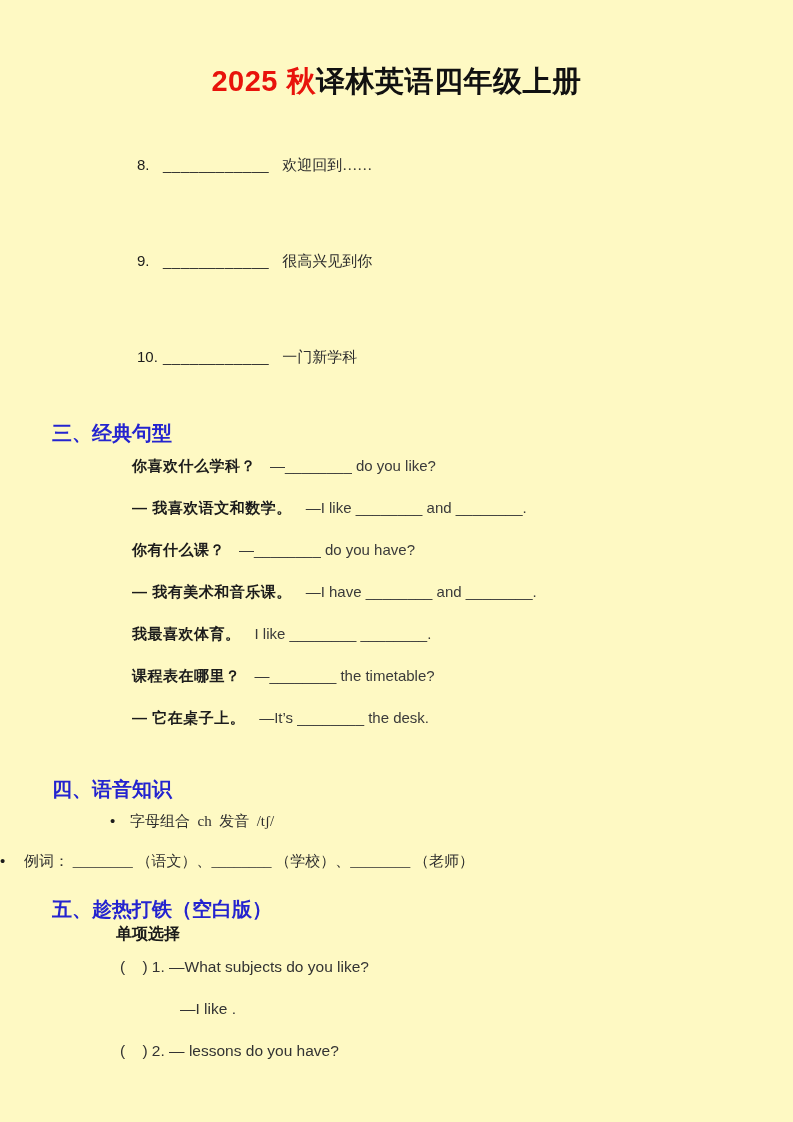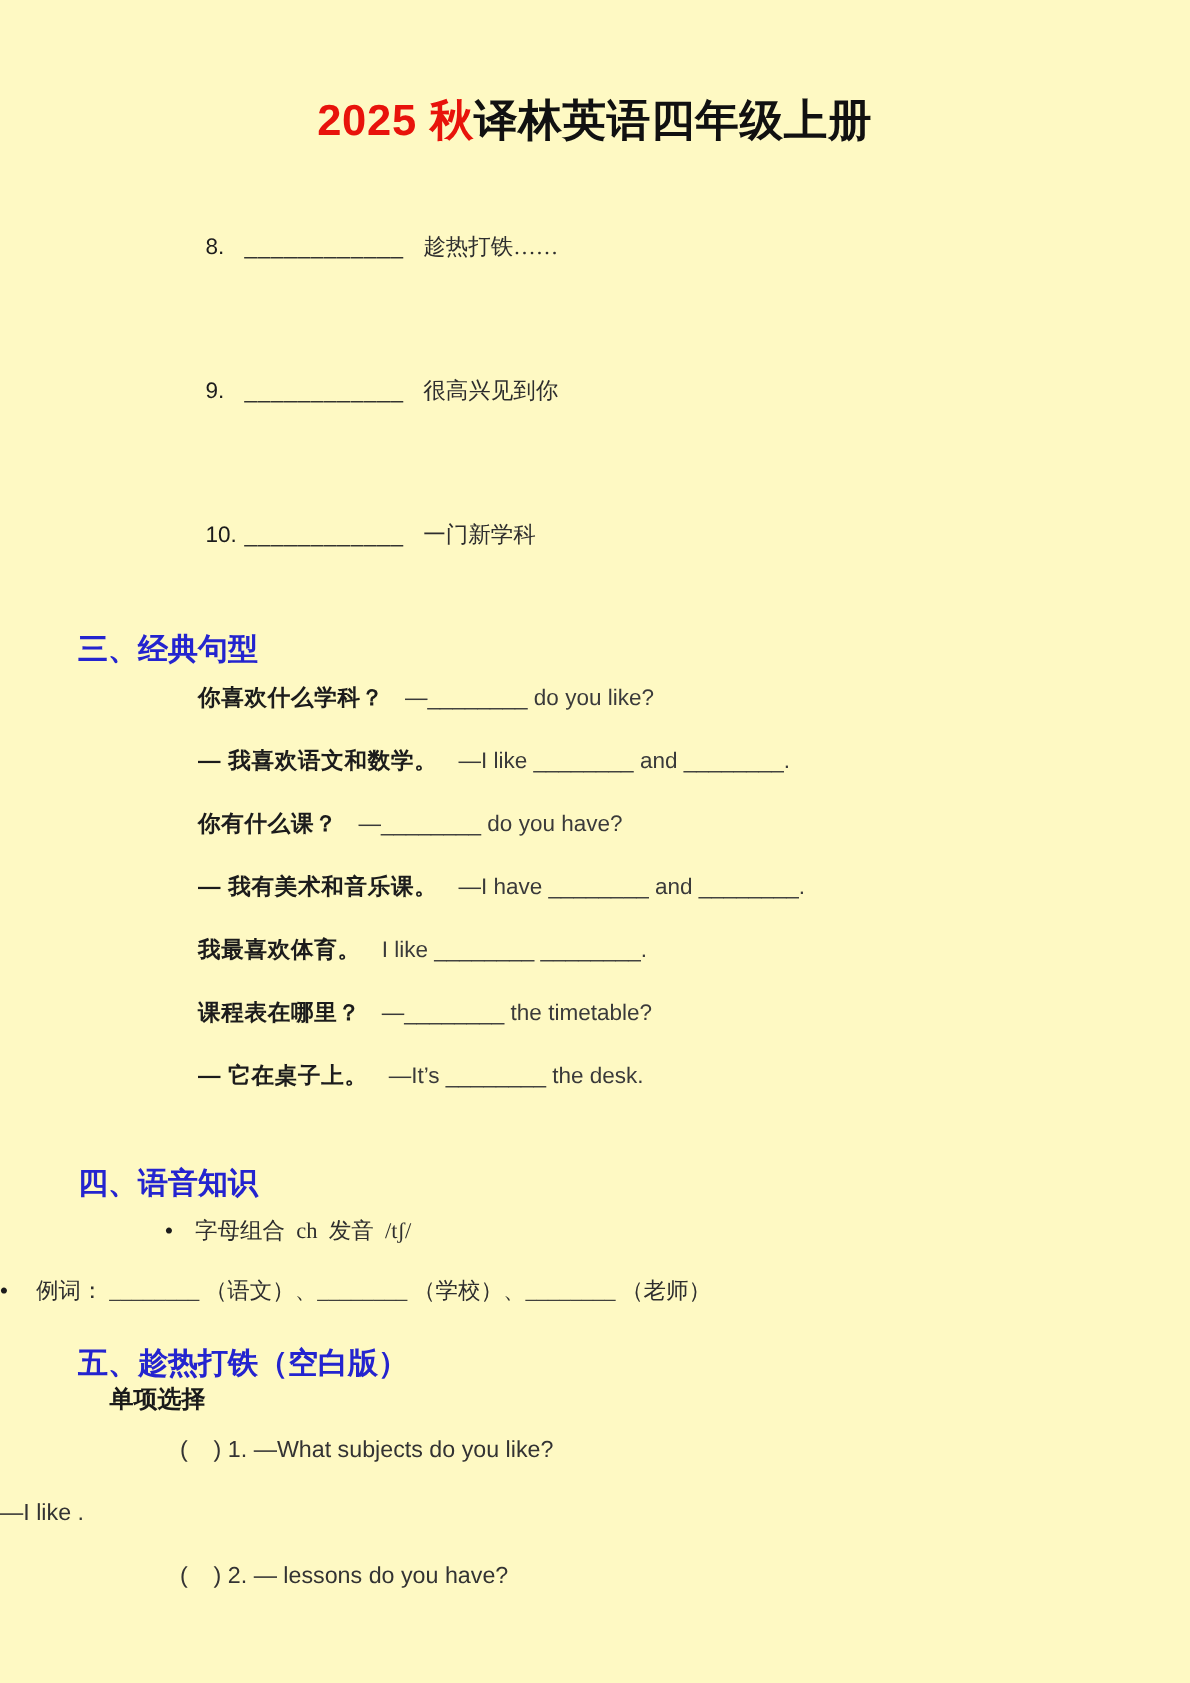--- a/index.html
+++ b/index.html
@@ -58,44 +58,44 @@
   .bullet { font-size: 15px; height: 18px; line-height: 18px; white-space: pre-wrap;
             font-family: "Liberation Serif", serif; color: #2e2e2e; }
   .bullet .dot { font-family: "Liberation Sans", sans-serif; color: #1c1c1c; }
   .bullet.l1 { margin-top: 10px; padding-left: 110px; }
   .bullet.l1 .dot { display: inline-block; width: 20px; }
   .bullet.l2 { margin-top: 22px; }
   .bullet.l2 .dot { display: inline-block; width: 24px; }
 
   .subhead {
     margin-top: 3px;
-    padding-left: 73px;
+    padding-left: 116px;
     font-size: 16px;
     font-weight: 700;
     color: #1a1a1a;
     height: 18px; line-height: 18px;
     white-space: pre-wrap;
   }
 
   
   .questions { margin-top: 14px; }
   .qline  { height: 42px; font-size: 15.5px; line-height: 20px; color: #333333; white-space: pre-wrap; }
   .qline.main { padding-left: 120px; }
-  .qline.sub  { }
+  .qline.sub  { padding-left: 180px; }
 </style>
 </head>
 <body>
 
 <div class="page">
 
   <h1 class="title"><span class="t-red">2025 秋</span><span class="t-black">译林英语四年级上册</span></h1>
 
   <div class="vocab">
     <div class="vrow">
-      <span class="vnum">8.</span><span class="vblank">____________</span><span class="vcn">趁热打铁……</span>
+      <span class="vnum">8.</span><span class="vblank">____________</span><span class="vcn">欢迎回到……</span>
     </div>
     <div class="vrow">
       <span class="vnum">9.</span><span class="vblank">____________</span><span class="vcn">很高兴见到你</span>
     </div>
     <div class="vrow">
       <span class="vnum">10.</span><span class="vblank">____________</span><span class="vcn">一门新学科</span>
     </div>
   </div>
 
   <h2 class="sec sec3">三、经典句型</h2>

